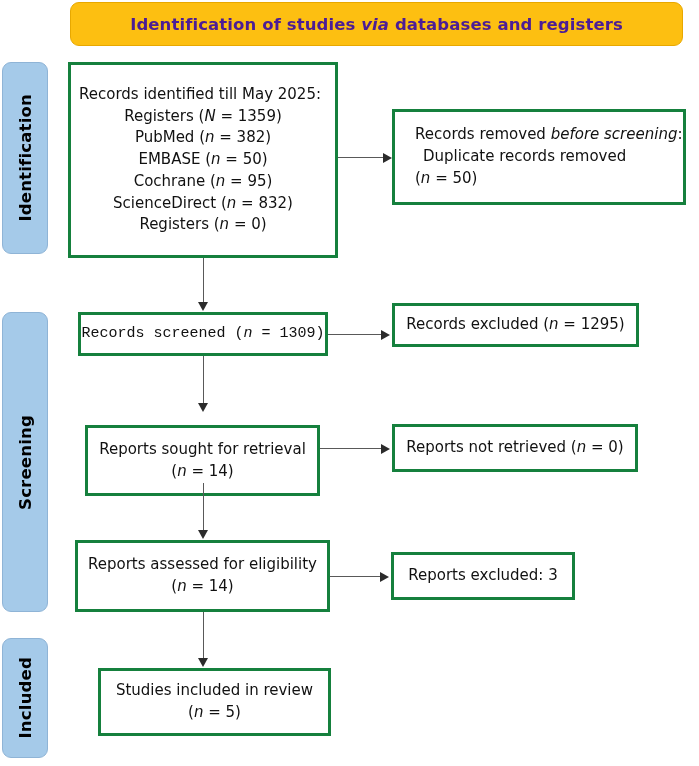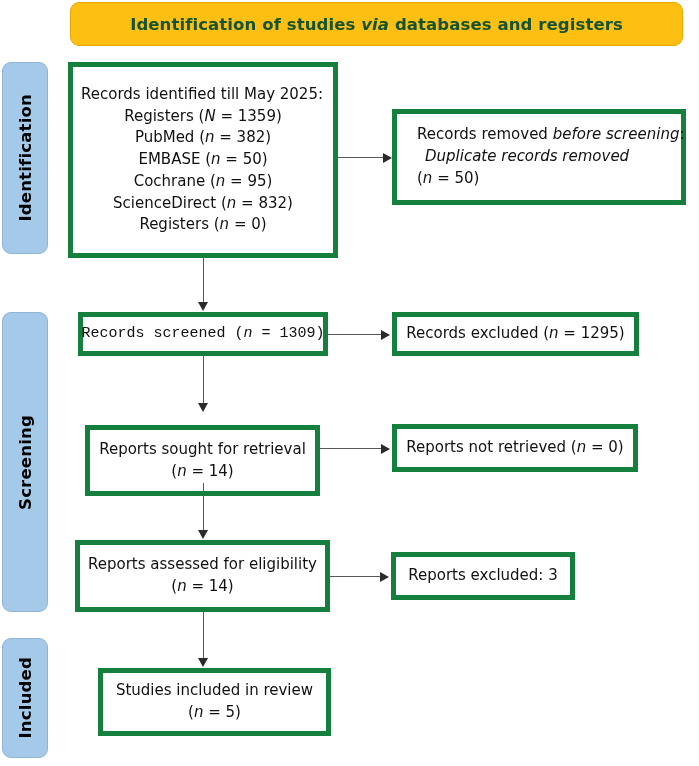--- a/index.html
+++ b/index.html
@@ -24,21 +24,21 @@
     position: absolute;
     box-sizing: border-box;
     background: #FDBF11;
     border: 1px solid #E8A800;
     border-radius: 9px;
     display: flex;
     align-items: center;
     justify-content: center;
     font-weight: bold;
     font-size: 16.5px;
-    color: #14532d;
+    color: #4c1d95;
     letter-spacing: 0.1px;
   }
   .phase-header .it { font-style: italic; }
 
   
   .stage-rail {
     position: absolute;
     box-sizing: border-box;
     background: #A5CAE9;
     border: 1px solid #8FB4D6;
@@ -55,21 +55,21 @@
     color: #000000;
     white-space: nowrap;
     letter-spacing: 0.2px;
   }
 
   
   .node {
     position: absolute;
     box-sizing: border-box;
     background: #ffffff;
-    border: 5px solid #15803d;
+    border: 3px solid #15803d;
     display: flex;
     flex-direction: column;
     justify-content: center;
     font-size: 15px;
     line-height: 1.45;
     color: #111111;
     padding: 3px 8px;
   }
   .node.center { align-items: center; text-align: center; }
   .node.left   { align-items: flex-start; text-align: left; }
@@ -131,29 +131,29 @@
     <div class="line"><span>Registers (</span><span class="it">N</span><span> = 1359)</span></div>
     <div class="line"><span>PubMed (</span><span class="it">n</span><span> = 382)</span></div>
     <div class="line"><span>EMBASE (</span><span class="it">n</span><span> = 50)</span></div>
     <div class="line"><span>Cochrane (</span><span class="it">n</span><span> = 95)</span></div>
     <div class="line"><span>ScienceDirect (</span><span class="it">n</span><span> = 832)</span></div>
     <div class="line"><span>Registers (</span><span class="it">n</span><span> = 0)</span></div>
   </div>
 
   <div class="node left" style="left:392px; top:109px; width:294px; height:96px; padding-left:20px;">
     <div class="line"><span>Records removed </span><span class="it">before screening</span><span>:</span></div>
-    <div class="line" style="padding-left:8px;font-style:italic;">Duplicate records removed</div>
+    <div class="line" style="padding-left:8px;">Duplicate records removed</div>
     <div class="line"><span>(</span><span class="it">n</span><span> = 50)</span></div>
   </div>
 
   <div class="node center" style="left:78px; top:312px; width:250px; height:44px;font-family:Liberation Mono, monospace;">
     <div class="line"><span>Records screened (</span><span class="it">n</span><span> = 1309)</span></div>
   </div>
 
-  <div class="node center" style="left:392px; top:312px; width:247px; height:44px;text-align:center;">
+  <div class="node center" style="left:392px; top:303px; width:247px; height:44px;text-align:center;">
     <div class="line"><span>Records excluded (</span><span class="it">n</span><span> = 1295)</span></div>
   </div>
 
   <div class="node center" style="left:85px; top:425px; width:235px; height:71px;">
     <div class="line">Reports sought for retrieval</div>
     <div class="line"><span>(</span><span class="it">n</span><span> = 14)</span></div>
   </div>
 
   <div class="node center" style="left:392px; top:424px; width:246px; height:48px;">
     <div class="line"><span>Reports not retrieved (</span><span class="it">n</span><span> = 0)</span></div>

